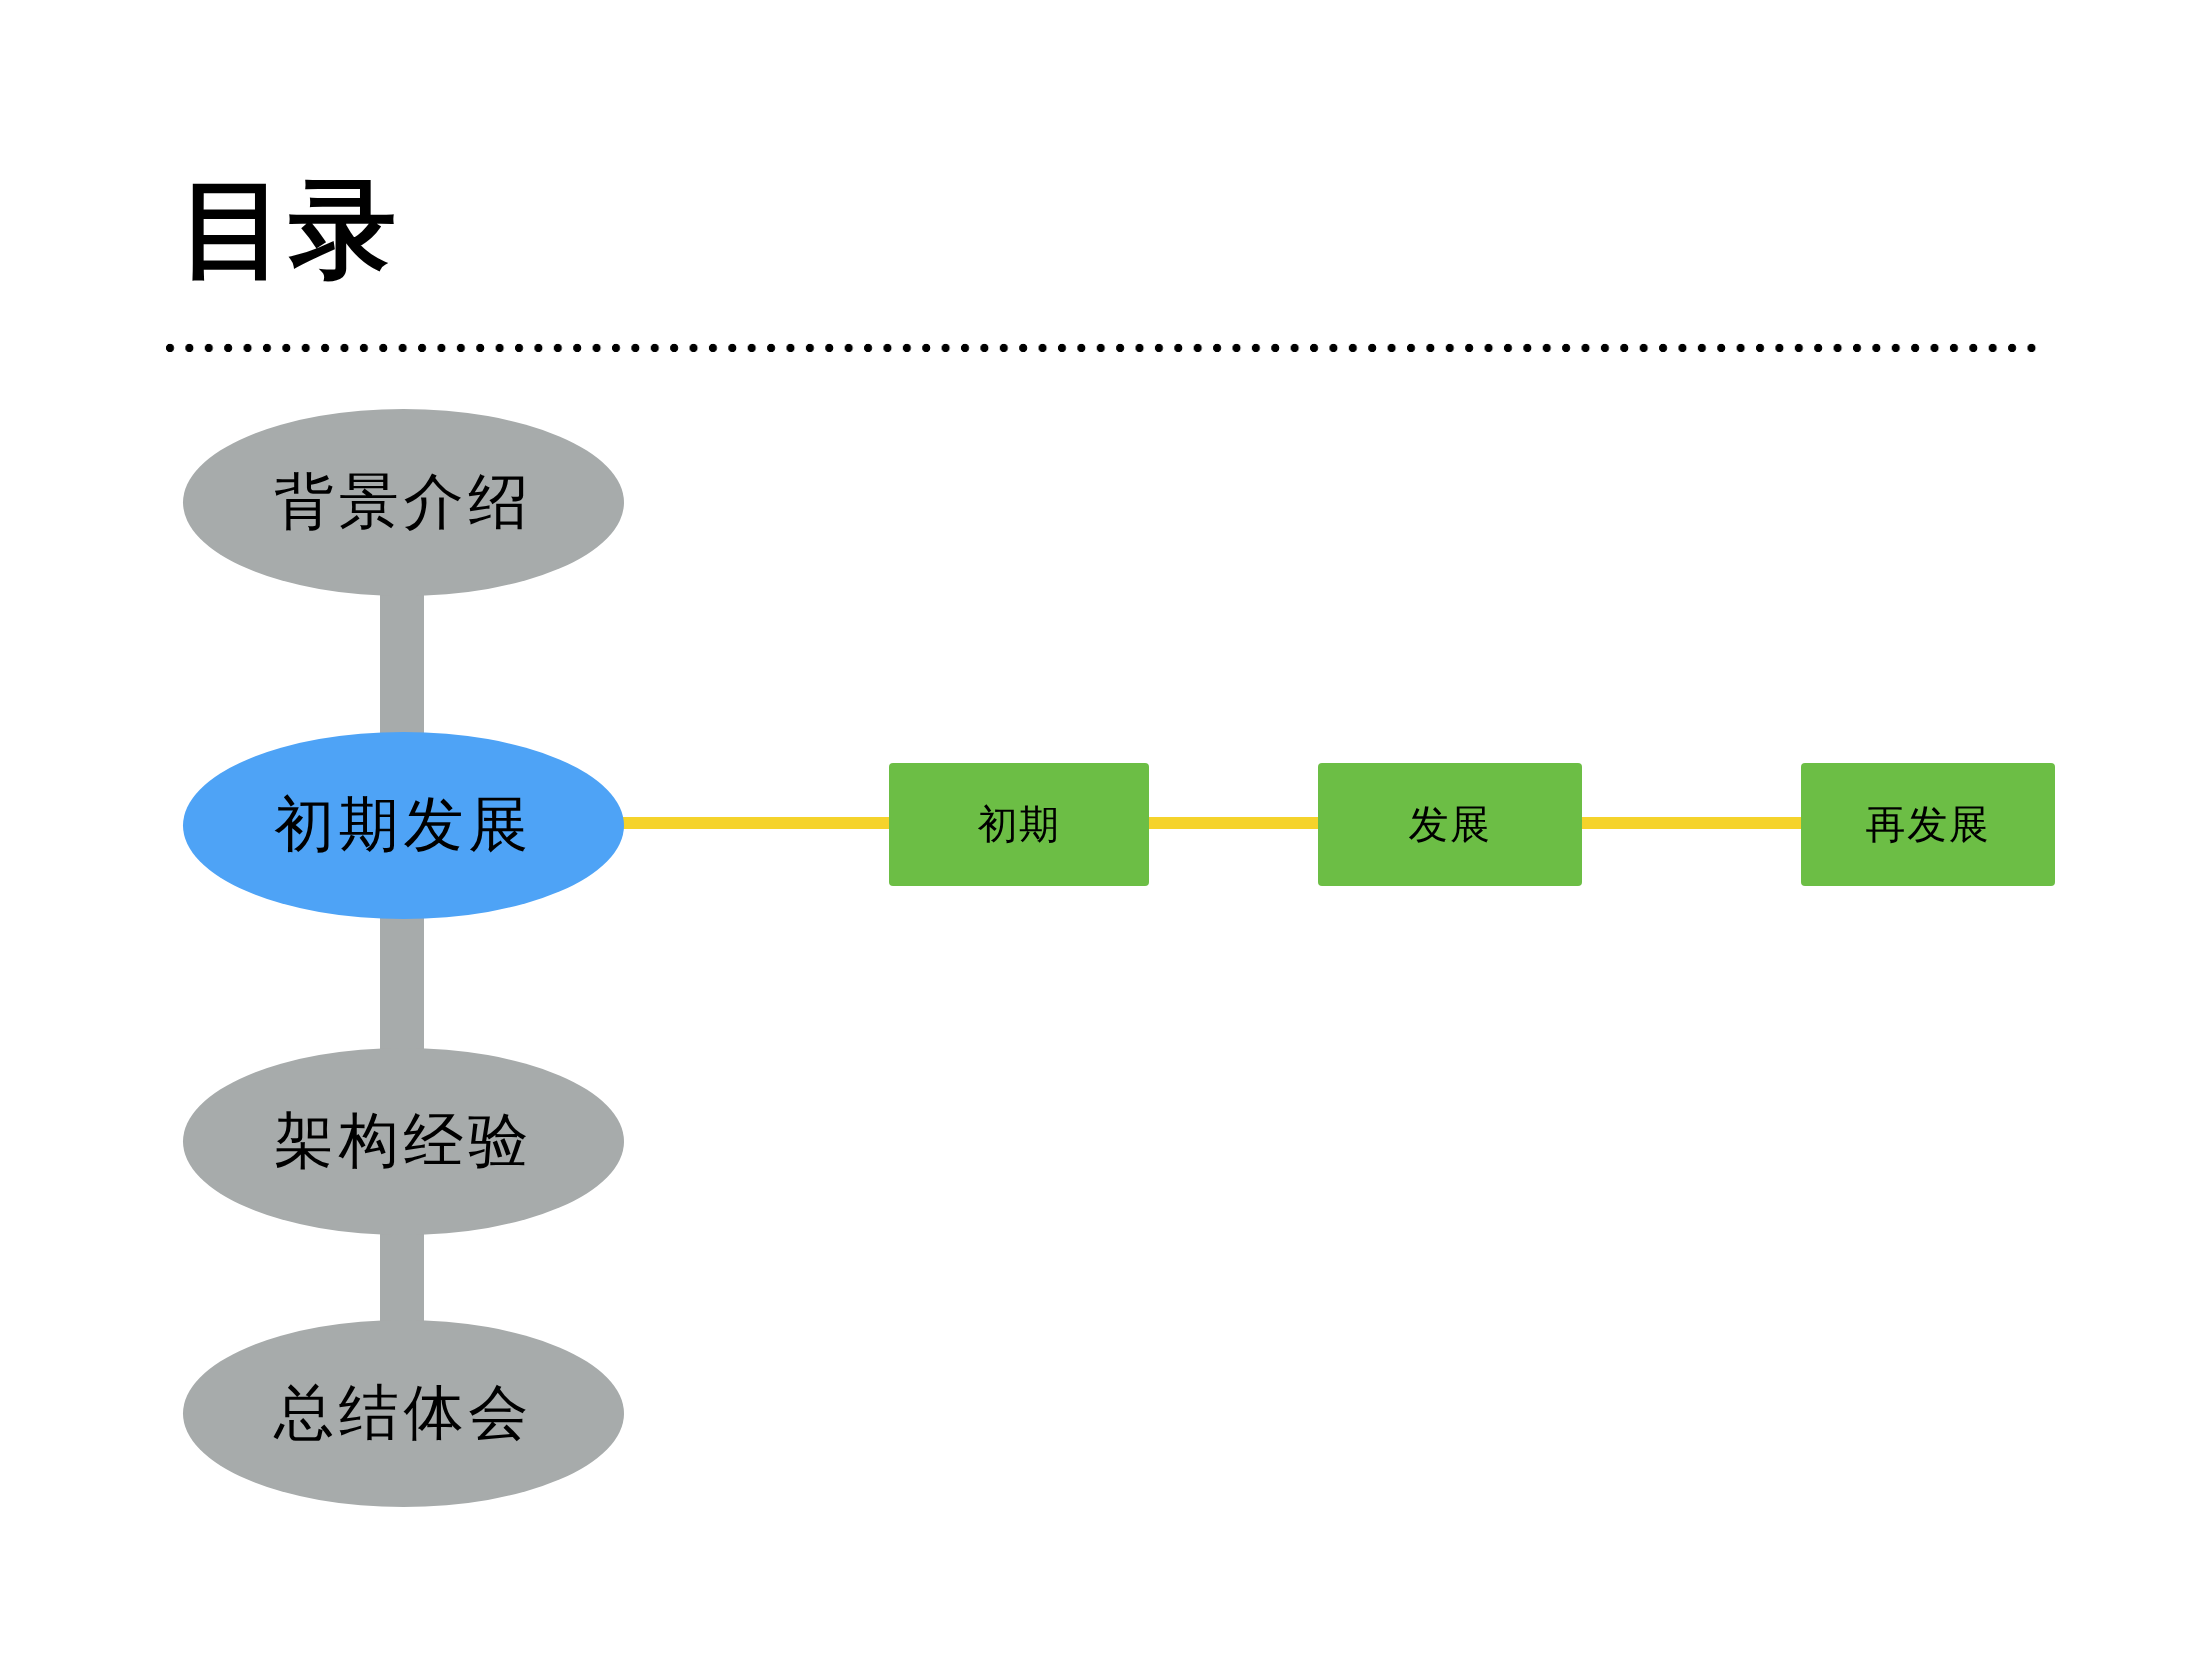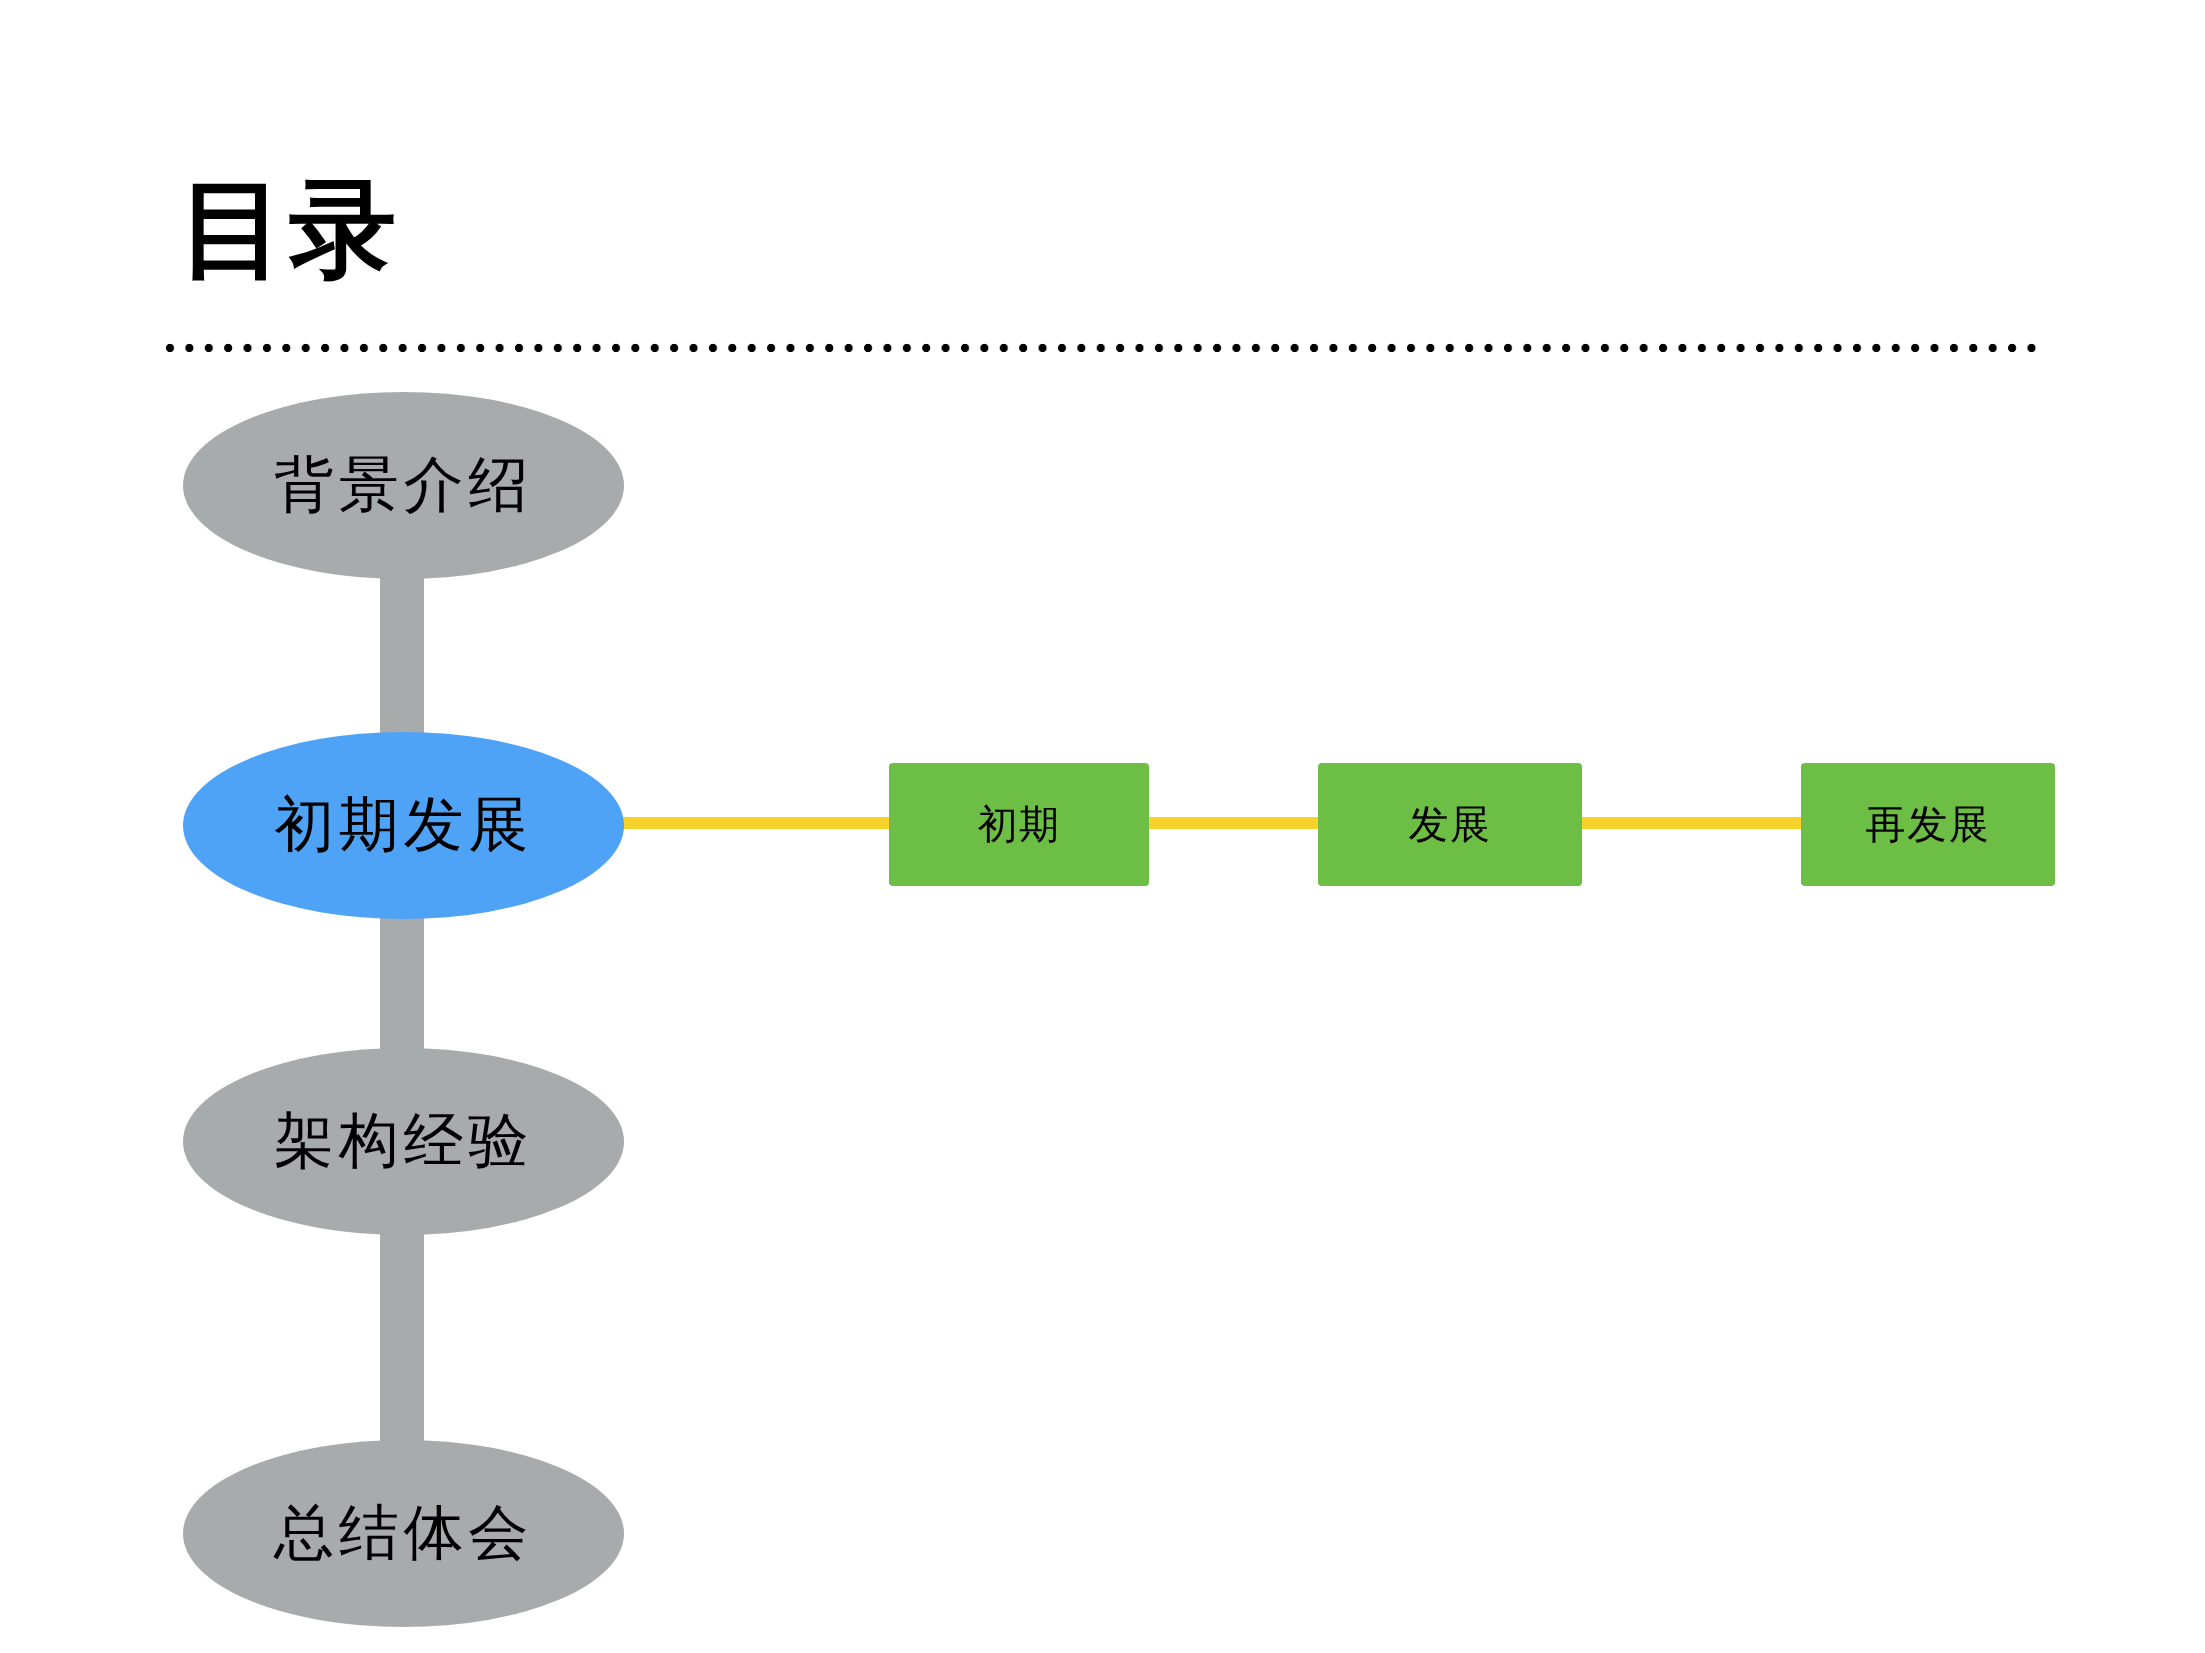--- a/index.html
+++ b/index.html
@@ -75,24 +75,24 @@
     justify-content: center;
     z-index: 2;
   }
   .ellipse.active { background: var(--node-active, #4ea3f6); }
   .ellipse .label {
     font-size: 60px;
     letter-spacing: 4.8px;
     color: var(--text, #000000);
     white-space: nowrap;
   }
-  .e1 { top: 392px; text-align: center; }
+  .e1 { top: 409px; text-align: center; }
   .e2 { top: 732px; }
   .e3 { top: 1048px; }
-  .e4 { top: 1440px; }
+  .e4 { top: 1320px; }
 
   
   .step {
     position: absolute;
     top: 763px;
     height: 123px;
     border-radius: 4px;
     background: var(--step-fill, #6cbe45);
     display: flex;
     align-items: center;

